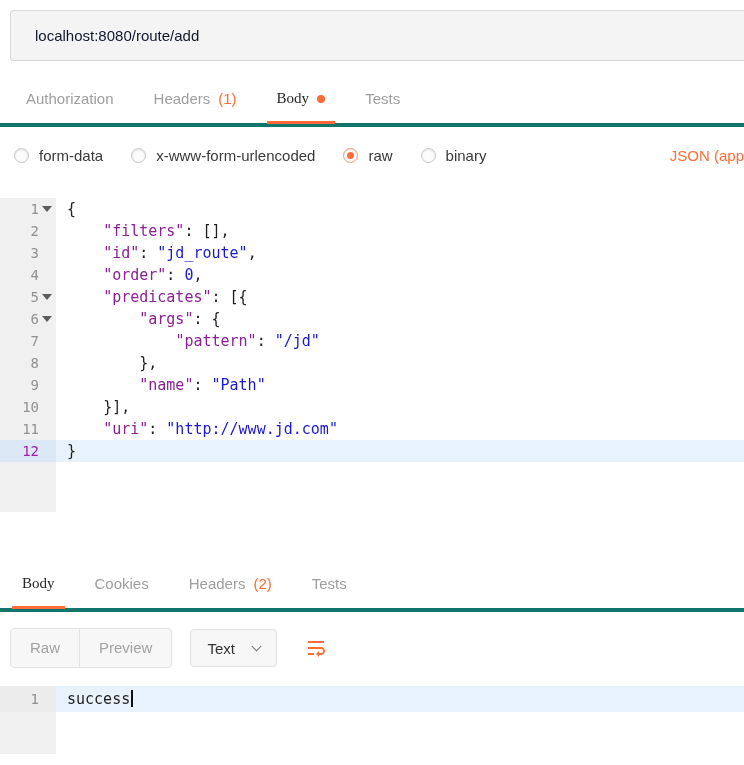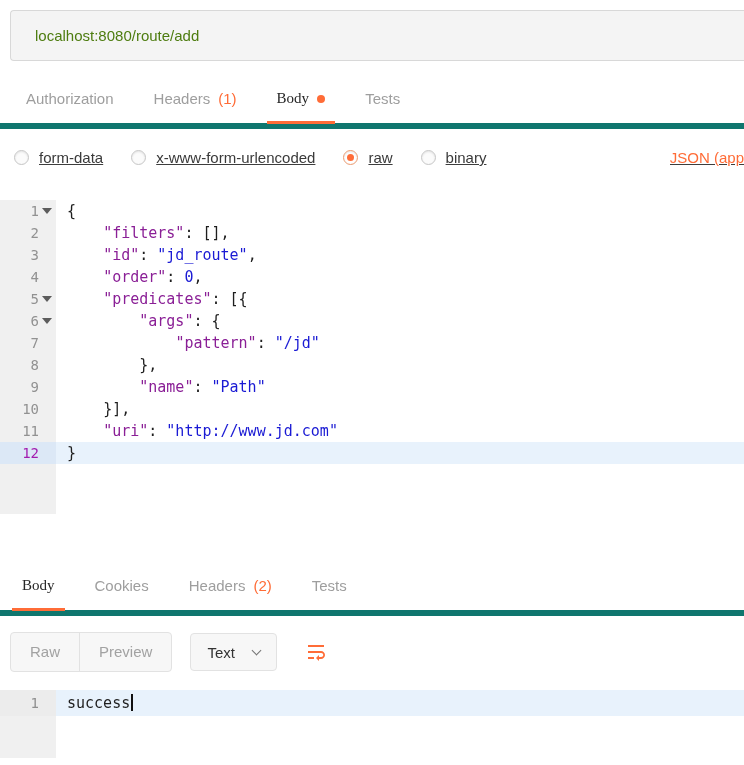--- a/index.html
+++ b/index.html
@@ -17,34 +17,34 @@
     display: flex; align-items: stretch;
     height: 51px; margin: 10px 0 0 10px;
     background: #f4f4f4;
     border: 1px solid #d8d8d8; border-right: 0;
     border-radius: 4px 0 0 4px;
   }
   .method-select { display: flex; align-items: center; gap: 18px; padding: 0 36px 0 30px; border-right: 1px solid #d8d8d8; cursor: pointer; }
   .method-label { font-size: 16px; color: #3a3a3a; letter-spacing: .5px; }
   .chev { display: inline-block; width: 9px; height: 9px; border-right: 2px solid #757575; border-bottom: 2px solid #757575; transform: rotate(45deg); margin-top: -5px; }
   .chev.small { width: 7px; height: 7px; border-width: 1.5px; margin-top: -3px; }
-  .url-field { display: flex; align-items: center; flex: 1; padding-left: 24px; font-size: 15px; color: #4d7c0f; }
-
-  
-  .tabs { display: flex; border-bottom: 6px solid #0f766e; padding-left: 6px; }
+  .url-field { display: flex; align-items: center; flex: 1; padding-left: 24px; font-size: 15px; color: #0f172a; }
+
+  
+  .tabs { display: flex; border-bottom: 4px solid #0f766e; padding-left: 6px; }
   .req-tabs { margin-top: 16px; }
   .resp-tabs { margin-top: 50px; padding-left: 2px; }
   .tab { position: relative; display: flex; align-items: center; gap: 8px; padding: 13px 20px 16px; font-size: 15px; color: #9e9e9e; cursor: pointer; white-space: nowrap; }
   .tab .count { color: var(--accent); }
   .tab.active { color: #262626; font-family: Liberation Serif, serif; }
   .tab.active::after { content: ""; position: absolute; left: 10px; right: 10px; bottom: -1px; height: 3px; background: var(--accent); }
   .dot { width: 8px; height: 8px; border-radius: 50%; background: var(--accent); }
 
   
-  .body-type-row { display: flex; gap: 28px; margin: 20px 0 0 14px; text-decoration: underline; }
+  .body-type-row { display: flex; gap: 28px; margin: 20px 0 0 14px; }
   .radio-opt { display: flex; align-items: center; gap: 10px; font-size: 15px; color: #3a3a3a; cursor: pointer; }
   .radio { width: 15px; height: 15px; border-radius: 50%; border: 1px solid #c6c6c6; background: #fbfbfb; box-shadow: inset 0 1px 2px rgba(0,0,0,.10); position: relative; flex: none; }
   .radio.checked { border-color: #eb9a6f; background: #fff; }
   .radio.checked::after { content: ""; position: absolute; inset: 3px; border-radius: 50%; background: var(--accent); }
   .content-type { margin-left: auto; color: var(--accent); font-size: 15px; white-space: nowrap; overflow: hidden; cursor: pointer; }
 
   
   .editor {
     position: relative;
     font-family: "DejaVu Sans Mono", monospace;

